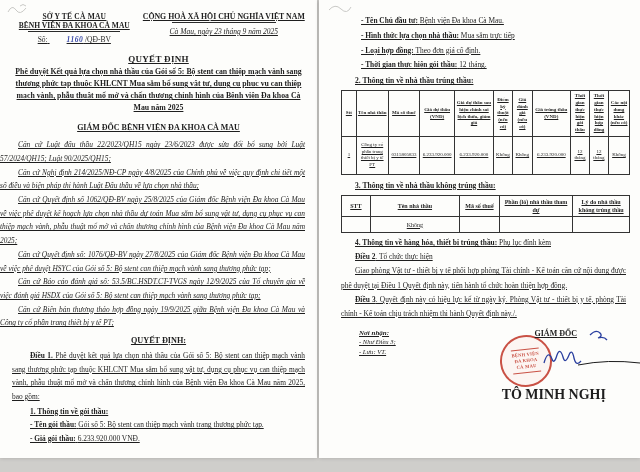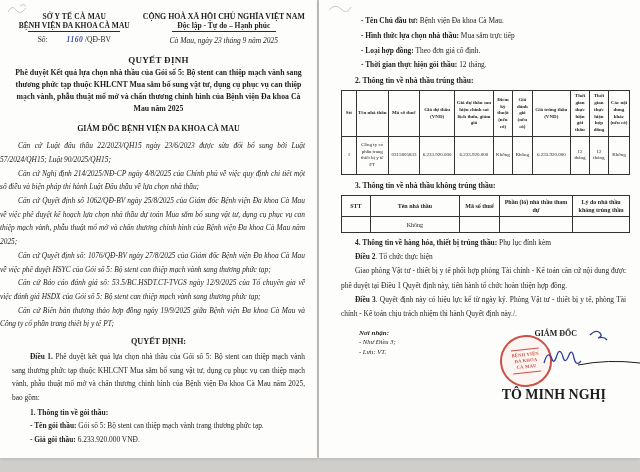--- a/index.html
+++ b/index.html
@@ -3,21 +3,21 @@
 <meta charset="utf-8">
 <style>
   * { margin:0; padding:0; box-sizing:border-box; }
   html,body { width:640px; height:472px; }
   body {
     background:#cfcecb;
     font-family:"Liberation Serif", serif;
     color:#1e1e1e;
     overflow:hidden;
   }
-  .canvas { position:relative; width:640px; height:344px; display:flex; }
+  .canvas { position:relative; width:640px; height:344px; display:flex;text-decoration:underline; }
   .page {
     background:#fdfdfb;
     height:458px;
     position:relative;
     box-shadow:0 0 4px rgba(0,0,0,.18);
   }
   .page-left  { width:317px; }
   .page-right { width:321px; margin-left:2px; }
 
   
@@ -113,21 +113,20 @@
         <div class="org-name">BỆNH VIỆN ĐA KHOA CÀ MAU</div>
         <div class="hr-line hr-short"></div>
         <div class="doc-no">
           <span>Số:</span>
           <span class="hand">1160</span>
           <span>/QĐ-BV</span>
         </div>
       </div>
       <div class="hdr-right">
         <div class="motto1">CỘNG HOÀ XÃ HỘI CHỦ NGHĨA VIỆT NAM</div>
-        <div class="motto2">Độc lập - Tự do – Hạnh phúc</div>
         <div class="hr-line hr-motto"></div>
         <div class="dateline">Cà Mau, ngày 23 tháng 9 năm 2025</div>
       </div>
     </div>
 
     <div class="title-block">
       <div class="doc-title">QUYẾT ĐỊNH</div>
       <div class="doc-subtitle">Phê duyệt Kết quả lựa chọn nhà thầu của Gói số 5: Bộ stent can thiệp mạch vành sang thương phức tạp thuộc KHLCNT Mua sắm bổ sung vật tư, dụng cụ phục vụ can thiệp mạch vành, phẫu thuật mổ mở và chấn thương chỉnh hình của Bệnh viện Đa khoa Cà Mau năm 2025</div>
     </div>
 

